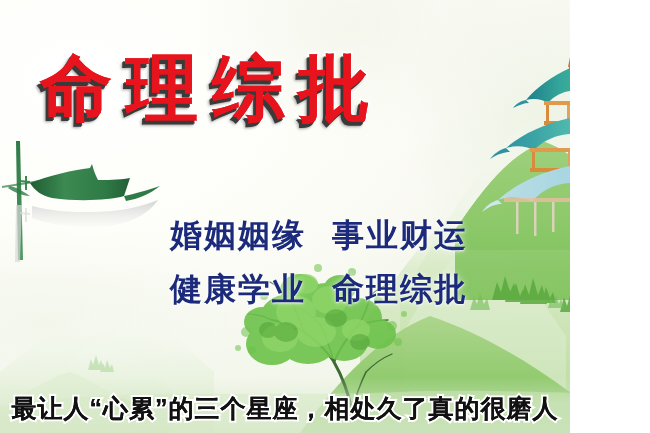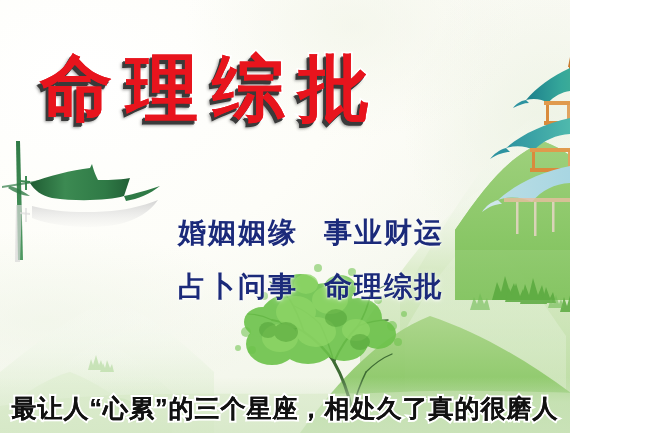--- a/index.html
+++ b/index.html
@@ -61,27 +61,26 @@
     font-size: 72px;
     font-weight: 700;
     letter-spacing: 14px;
     line-height: 1;
     color: #e8141d;
     white-space: nowrap;
   }
 
   .sub-line {
     position: absolute;
-    font-size: 28px;
+    font-size: 32px;
     font-weight: 700;
     color: #1b2a7a;
     letter-spacing: 2px;
     white-space: nowrap;
     text-shadow: 0 1px 2px rgba(255,255,255,.85), 0 0 6px rgba(255,255,255,.7);
-    margin-left: 8px;
   }
   .sub-1 { left: 170px; top: 214px; }
   .sub-2 { left: 170px; top: 268px; }
   .sub-gap { display: inline-block; width: 26px; }
 
   .caption-wrap {
     position: absolute;
     left: 0; right: 0;
     bottom: 8px;
     text-align: center;
@@ -377,21 +376,21 @@
 
   <div class="bottom-band"></div>
 
   <div class="title">命理综批</div>
   <div class="title-inner">命理综批</div>
 
   <div class="sub-line sub-1">
     <span>婚姻姻缘</span><span class="sub-gap"></span><span>事业财运</span>
   </div>
   <div class="sub-line sub-2">
-    <span>占卜问事</span><span class="sub-gap"></span><span>命理综批</span>
+    <span>健康学业</span><span class="sub-gap"></span><span>命理综批</span>
   </div>
 
   <div class="caption-wrap">
     <span class="caption">最让人“心累”的三个星座，相处久了真的很磨人</span>
   </div>
   <div class="caption-top">
     <span>最让人“心累”的三个星座，相处久了真的很磨人</span>
   </div>
 
 </div>

